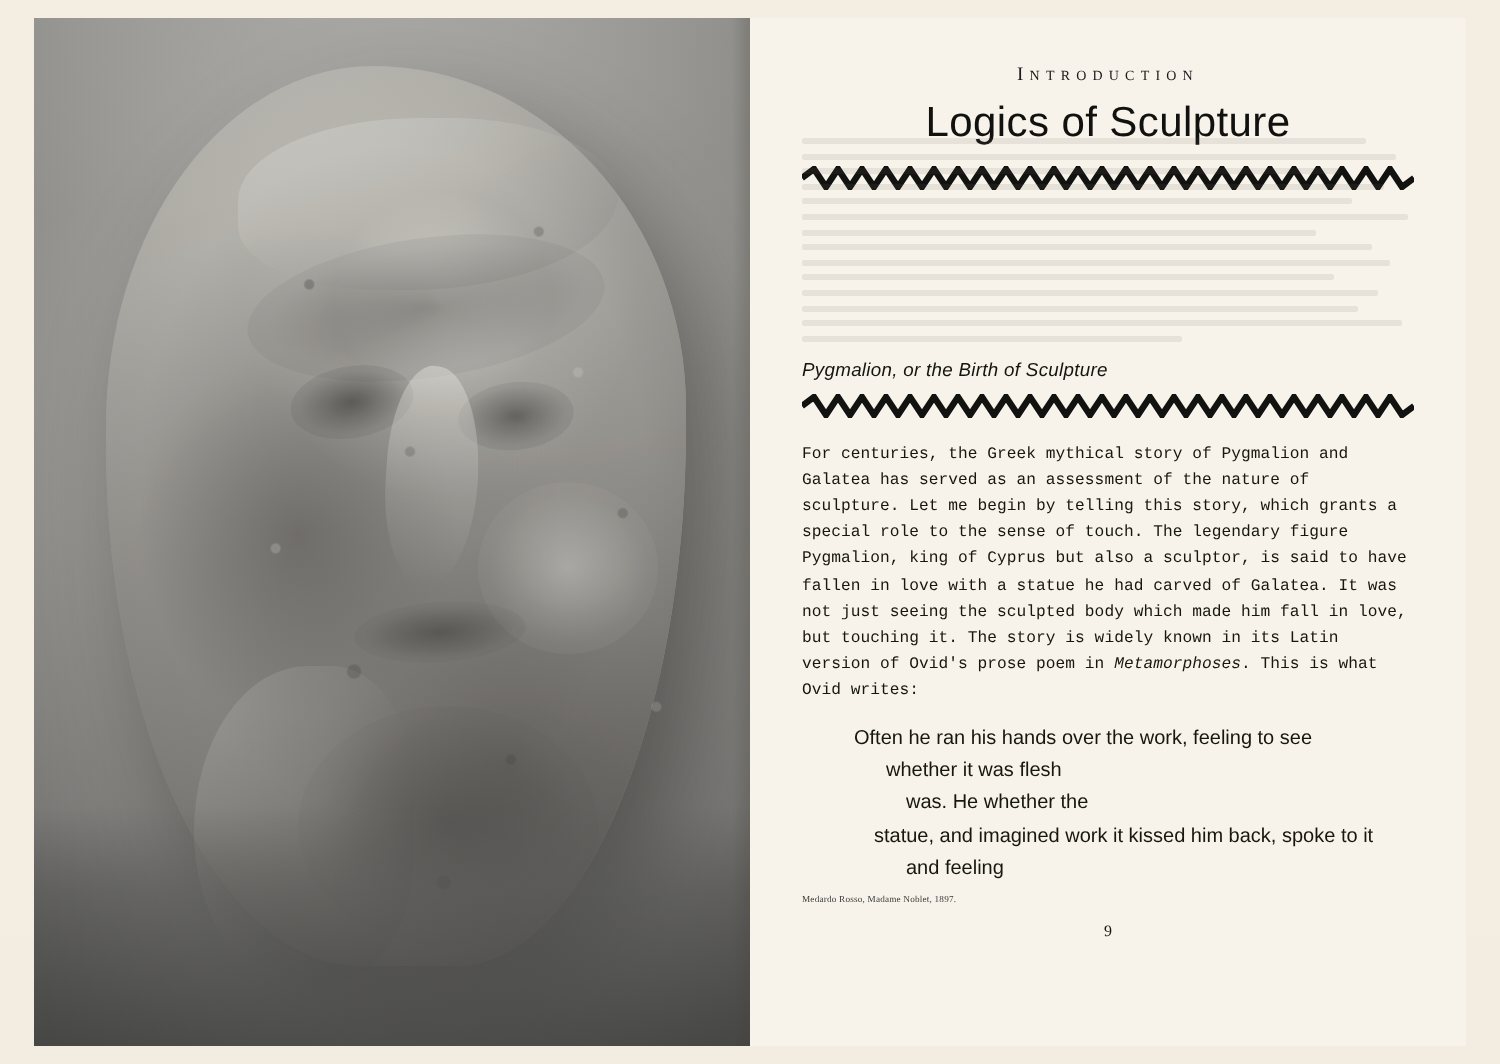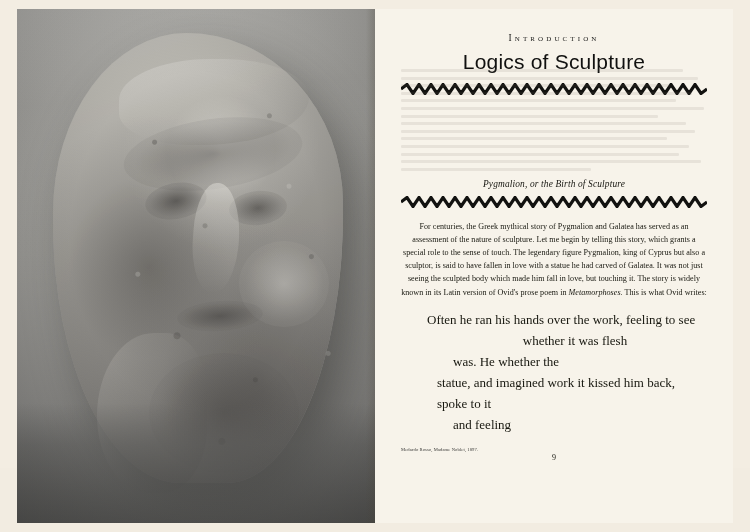--- a/index.html
+++ b/index.html
@@ -196,48 +196,48 @@
   .zigzag {
     margin: 9px 0 0 0;
     width: 306px;
     height: 12px;
     display: block;
   }
   .zigzag.small { margin-top: 7px; }
 
   .section-title {
     margin: 0;
-    text-align: center;
-    font-family: Liberation Serif, serif;
+    text-align: left;
+    font-family: Liberation Sans, sans-serif;
     font-style: italic;
     font-size: 9.4px;
     color: #15150f;
     letter-spacing: 0.15px;
   }
 
   .body-copy {
     margin: 12px 0 0 0;
-    font-family: Liberation Serif, serif;
+    font-family: Liberation Mono, monospace;
     font-size: 8.1px;
     line-height: 1.62;
     color: #17170f;
-    text-align: center;
+    text-align: left;
     letter-spacing: 0.02px;
   }
   .body-copy i { font-style: italic; }
 
   .verse {
     margin: 10px 0 0 26px;
-    font-family: Liberation Serif, serif;
-    font-size: 13px;
+    font-family: Liberation Sans, sans-serif;
+    font-size: 10px;
     line-height: 1.62;
     color: #17170f;
   }
   .verse .ind1 { display: block; }
-  .verse .ind2 { display: block; padding-left: 16px; text-align: center; }
+  .verse .ind2 { display: block; padding-left: 16px; }
   .verse .ind3 { display: block; padding-left: 10px; }
   .verse .ind4 { display: block; padding-left: 26px; }
 
   .folio {
     margin: 18px 0 0 0;
     text-align: center;
     font-family: "Liberation Serif", serif;
     font-size: 8px;
     color: #17170f;
   }

